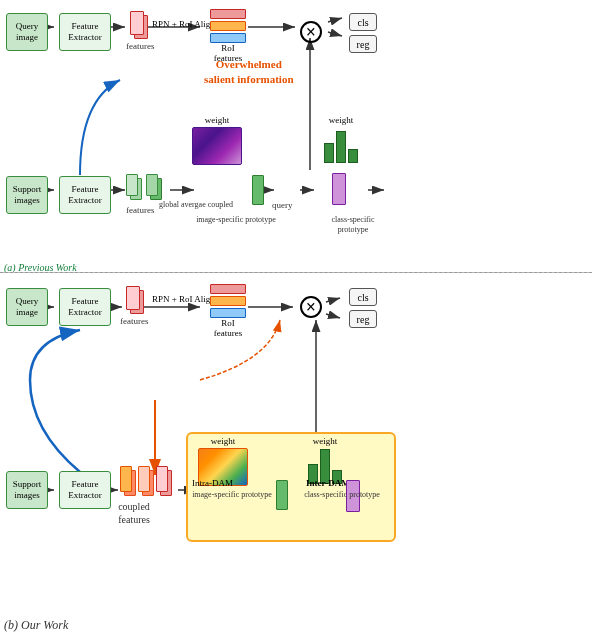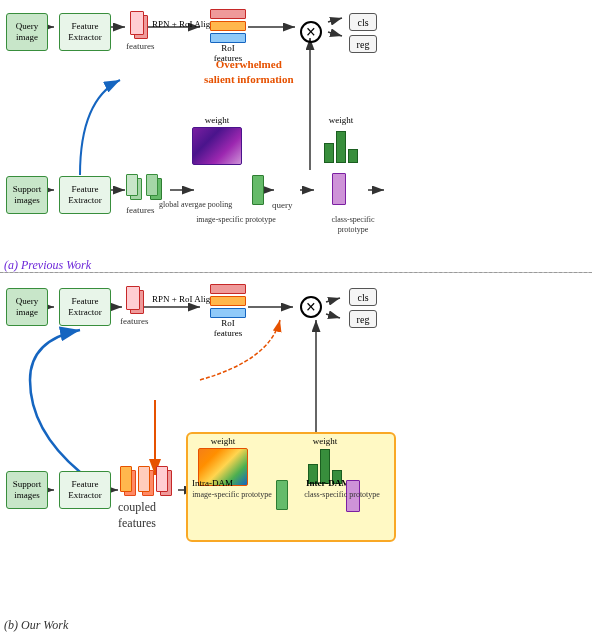--- a/index.html
+++ b/index.html
@@ -26,23 +26,23 @@
       top: 5px;
       left: 4px;
       width: 584px;
       height: 270px;
     }
 
     .part-a-label {
       position: absolute;
       bottom: 2px;
       left: 0;
-      font-size: 12px;
+      font-size: 10px;
       font-style: italic;
-      color: #6d28d9;
+      color: #15803d;
     }
 
     
     .query-box-a {
       position: absolute;
       top: 8px;
       left: 2px;
       width: 42px;
       height: 38px;
       background: #c8e6c9;
@@ -340,21 +340,21 @@
         <div style="width:12px;height:22px;background:#c8e6c9;border:1px solid #388e3c;position:absolute;bottom:4px;left:0;border-radius:1px;"></div>
       </div>
       <div style="position:relative;width:16px;height:28px;margin-left:2px;">
         <div style="width:12px;height:22px;background:#66bb6a;border:1px solid #2e7d32;position:absolute;bottom:0;left:4px;border-radius:1px;"></div>
         <div style="width:12px;height:22px;background:#a5d6a7;border:1px solid #388e3c;position:absolute;bottom:4px;left:0;border-radius:1px;"></div>
       </div>
     </div>
 
     <div style="position:absolute;top:200px;left:122px;font-size:9px;color:#333;">features</div>
 
-    <div style="position:absolute;top:195px;left:155px;font-size:8px;color:#333;white-space:nowrap;">global avergae pooling</div>
+    <div style="position:absolute;top:195px;left:155px;font-size:8px;color:#333;white-space:nowrap;">global avergae coupled</div>
 
     <div style="position:absolute;top:170px;left:248px;width:12px;height:30px;background:#66bb6a;border:1px solid #2e7d32;border-radius:1px;"></div>
 
     <div style="position:absolute;top:195px;left:268px;font-size:9px;color:#333;">query</div>
 
     <div style="position:absolute;top:168px;left:328px;width:14px;height:32px;background:#ce93d8;border:1px solid #7b1fa2;border-radius:1px;"></div>
 
     <div style="position:absolute;top:210px;left:192px;font-size:8px;color:#333;text-align:center;width:80px;line-height:1.3;">image-specific
 prototype</div>
 
@@ -456,19 +456,19 @@
       <div style="position:relative;width:16px;height:32px;margin-left:1px;">
         <div style="width:12px;height:26px;background:#ff8a65;border:1px solid #e64a19;position:absolute;bottom:0;left:4px;border-radius:1px;"></div>
         <div style="width:12px;height:26px;background:#ffccbc;border:1px solid #e65100;position:absolute;bottom:4px;left:0;border-radius:1px;"></div>
       </div>
       <div style="position:relative;width:16px;height:32px;margin-left:1px;">
         <div style="width:12px;height:26px;background:#ef9a9a;border:1px solid #c62828;position:absolute;bottom:0;left:4px;border-radius:1px;"></div>
         <div style="width:12px;height:26px;background:#ffcdd2;border:1px solid #c62828;position:absolute;bottom:4px;left:0;border-radius:1px;"></div>
       </div>
     </div>
 
-    <div style="position:absolute;top:220px;left:114px;font-size:12px;color:#333;width:52px;line-height:1.3;white-space:pre-line;">coupled
+    <div style="position:absolute;top:220px;left:104px;font-size:10px;color:#333;text-align:center;width:52px;line-height:1.3;white-space:pre-line;">coupled
 features</div>
 
     <div style="position:absolute;bottom:2px;left:0;font-size:12px;font-style:italic;color:#333;">(b) Our Work</div>
   </div>
 
 </div>
 
 </body></html>

